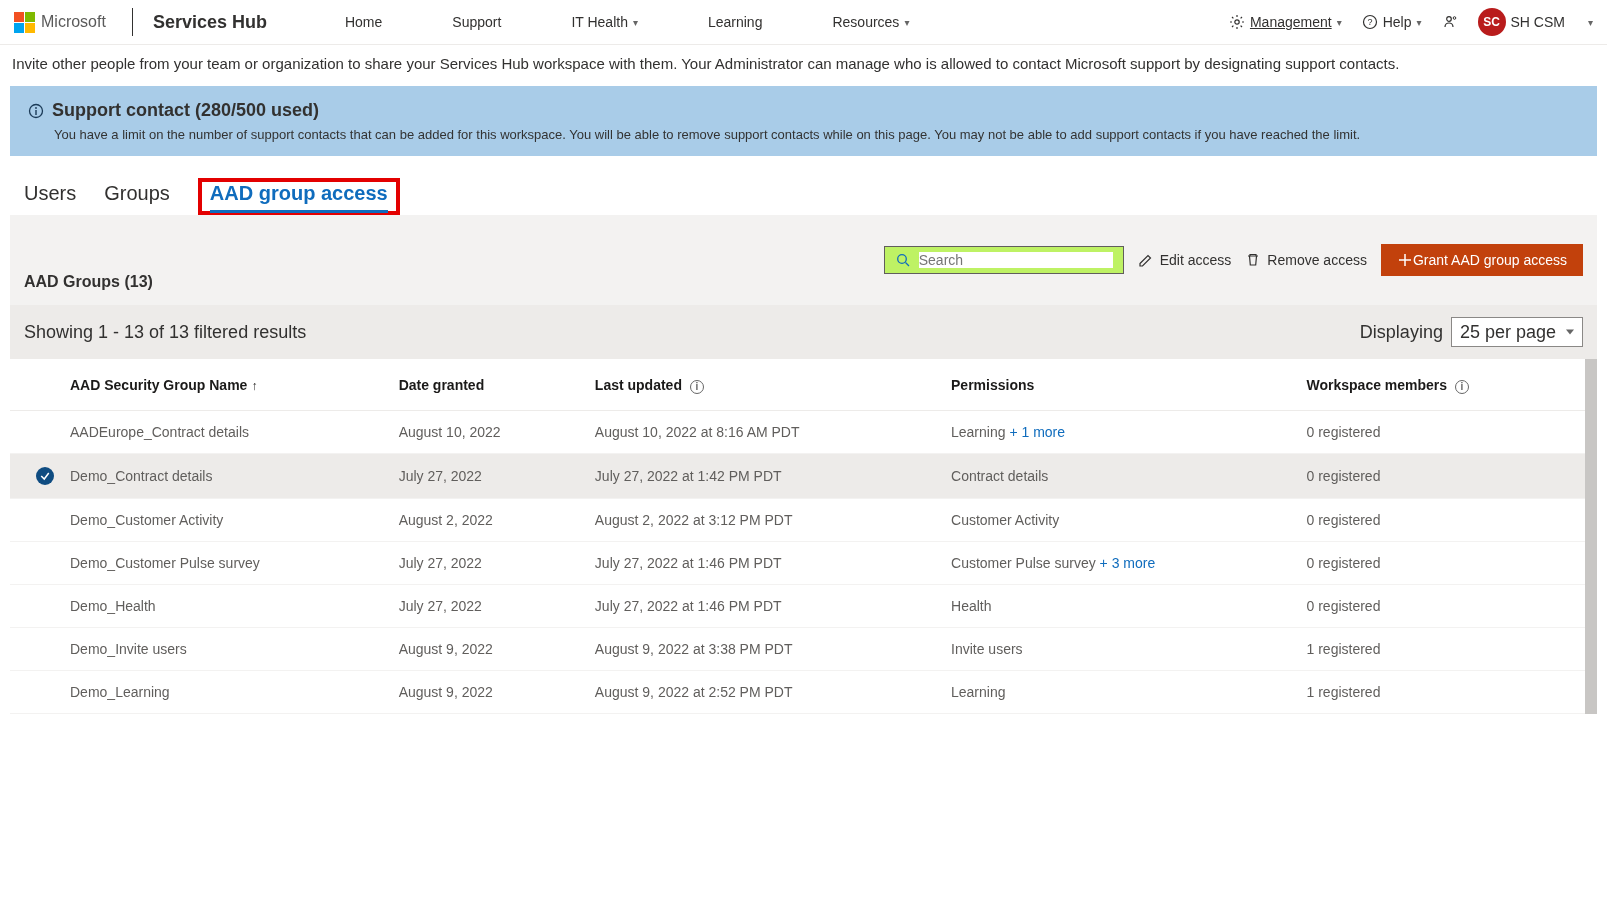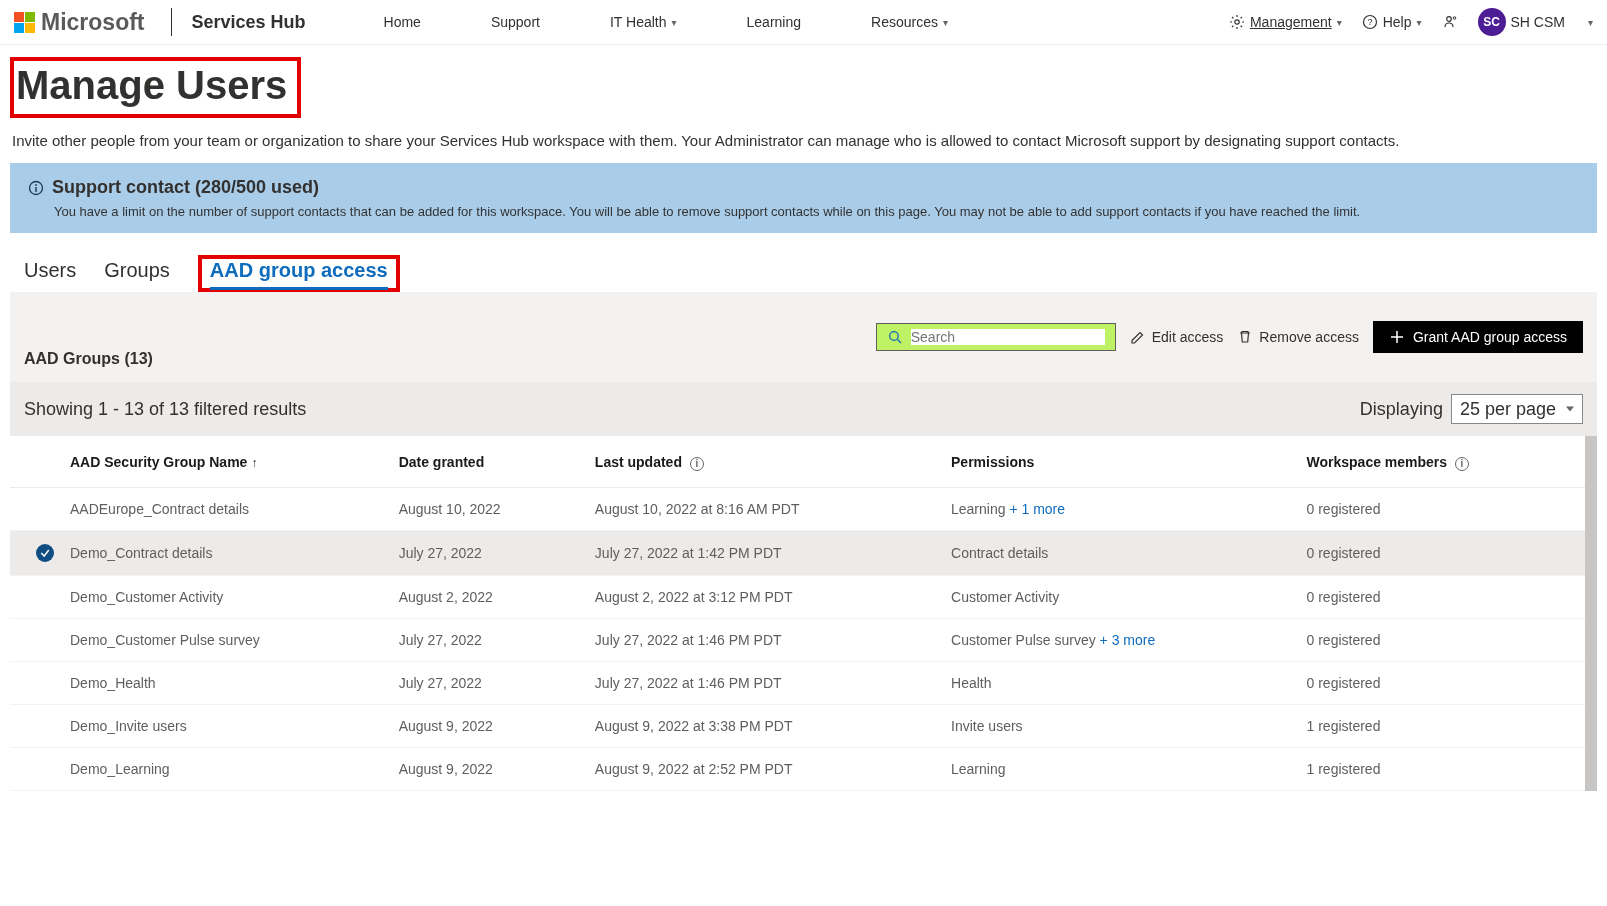--- a/index.html
+++ b/index.html
@@ -4,30 +4,30 @@
 <style>
   * { margin: 0; padding: 0; box-sizing: border-box; }
   body { font-family: "Segoe UI", Arial, sans-serif; color: #323130; font-size: 14px; background: #fff; }
   
   
   .topbar { display: flex; align-items: center; padding: 8px 14px; border-bottom: 1px solid #edebe9; }
   .ms-logo { display: flex; align-items: center; gap: 6px; margin-right: 18px; }
   .ms-grid { display: grid; grid-template-columns: 10px 10px; grid-template-rows: 10px 10px; gap: 1px; }
   .sq { width: 10px; height: 10px; }
   .r { background: #f25022; } .g { background: #7fba00; } .b { background: #00a4ef; } .y { background: #ffb900; }
-  .ms-word { font-size: 23px; font-weight: 700; color: #5a5a5a; }
+  .ms-word { font-size: 16px; font-weight: 400; color: #5a5a5a; }
   .vdiv { width: 1px; height: 28px; background: #323130; margin: 0 20px 0 8px; }
   .hub-title { font-size: 18px; font-weight: 600; margin-right: 30px; }
   .nav-links { display: flex; gap: 22px; align-items: center; }
   .nav-link { font-size: 14px; color: #323130; cursor: pointer; display: flex; align-items: center; gap: 5px; margin-left: 48px; }
   .spacer { flex: 1; }
   .right-nav { display: flex; align-items: center; gap: 20px; }
   .right-item { display: flex; align-items: center; gap: 5px; cursor: pointer; }
   .mgmt-underline { text-decoration: underline; }
-  .avatar { width: 28px; height: 28px; border-radius: 50%; background:#4c1d95; color:#fff; display:flex; align-items:center; justify-content:center; font-size:12px; font-weight:600; }
+  .avatar { width: 28px; height: 28px; border-radius: 50%; background:#b91c1c; color:#fff; display:flex; align-items:center; justify-content:center; font-size:12px; font-weight:600; }
   .chev { font-size: 10px; color:#666; }
   .icon16 { width:16px; height:16px; display:inline-flex; align-items:center; justify-content:center; }
   
   
   .page { padding: 0 10px; }
   .page-title-box { border: 4px solid #e30000; display: inline-block; margin: 12px 0 4px 0; padding: 2px 10px 6px 2px; }
   .page-title { font-size: 40px; font-weight: 600; }
   .page-desc { font-size: 15px; color: #323130; margin: 10px 0 14px 2px; }
   
   .info-banner { background:#a9cce8; padding: 14px 18px 14px 18px; }
@@ -39,21 +39,21 @@
   .tab.active { color:#0f6cbd; border-bottom: 3px solid #0f6cbd; font-weight: bold; }
   .tab-highlight { border: 4px solid #e30000; padding: 0 8px 6px 8px; margin-bottom:-4px;}
   .tab-highlight .tab { margin:0; }
   
   .toolbar { background:#f3f2f1; display:flex; align-items:center; padding: 14px 14px; margin-top:4px; gap:14px; }
   .tb-title { font-size:16px; font-weight:600; flex:0 0 auto;margin-top:44px; }
   .tb-spacer { flex:1; }
   .search { display:flex; align-items:center; border:1px solid #605e5c; background:#bef264; padding:5px 10px; width:240px; gap:8px; }
   .search input { border:none; outline:none; font-size:14px; flex:1; }
   .link-btn { display:flex; align-items:center; gap:6px; color:#323130; cursor:pointer; }
-  .primary-btn { background:#000000; color:#fff; display:flex; align-items:center; gap:8px; padding:8px 16px; cursor:pointer; font-size:14px; }
+  .primary-btn { background:#c2410c; color:#fff; display:flex; align-items:center; padding:8px 16px; cursor:pointer; font-size:14px; }
   
   .filterbar { background:#edebe9; display:flex; align-items:center; padding:12px 14px; font-size:18px; color:#323130; }
   .filterbar .spacer { flex:1; }
   .select { border:1px solid #8a8886; padding:4px 26px 3px 8px; position:relative; background:#fff; cursor:pointer; }
   .select::after { content:""; position:absolute; right:8px; top:50%; width:0;height:0;border-left:4px solid transparent;border-right:4px solid transparent;border-top:5px solid #666; transform:translateY(-50%); }
   
   .tbl-wrap { overflow-y:auto; max-height:420px; border-right: 12px solid #c8c6c4; }
   table { width:100%; border-collapse: collapse; }
   thead th { text-align:left; font-weight:600; font-size:14px; padding: 18px 12px 16px 12px; color:#1b1a19; border-bottom:1px solid #edebe9; }
   th.first, td.first { padding-left: 26px; width:44px; }
@@ -127,23 +127,20 @@
     </span>
     <span class="right-item">
       <span class="avatar">SC</span>
       <span>SH CSM</span>
       <span class="chev" style="margin-left:18px;">▾</span>
     </span>
   </div>
 </div>
 
 <div class="page">
-  <div class="page-title-box">
-    <h1 class="page-title">Manage Users</h1>
-  </div>
   <p class="page-desc">Invite other people from your team or organization to share your Services Hub workspace with them. Your Administrator can manage who is allowed to contact Microsoft support by designating support contacts.</p>
 
   <div class="info-banner">
     <div class="info-head">
       <span class="icon16">
         <svg viewBox="0 0 16 16" width="16" height="16">
             <circle cx="8" cy="8" r="6.5" fill="none" stroke="#1b3a57" stroke-width="1.3"></circle>
             <circle cx="8" cy="5" r="0.9" fill="#1b3a57"></circle>
             <rect x="7.3" y="7" width="1.4" height="5" fill="#1b3a57"></rect>
           </svg>

